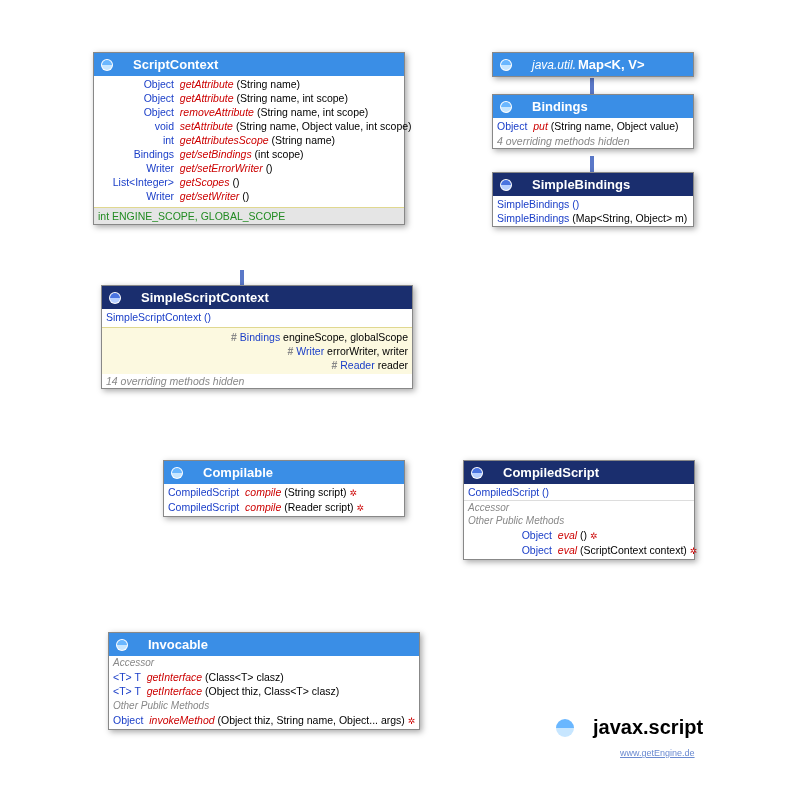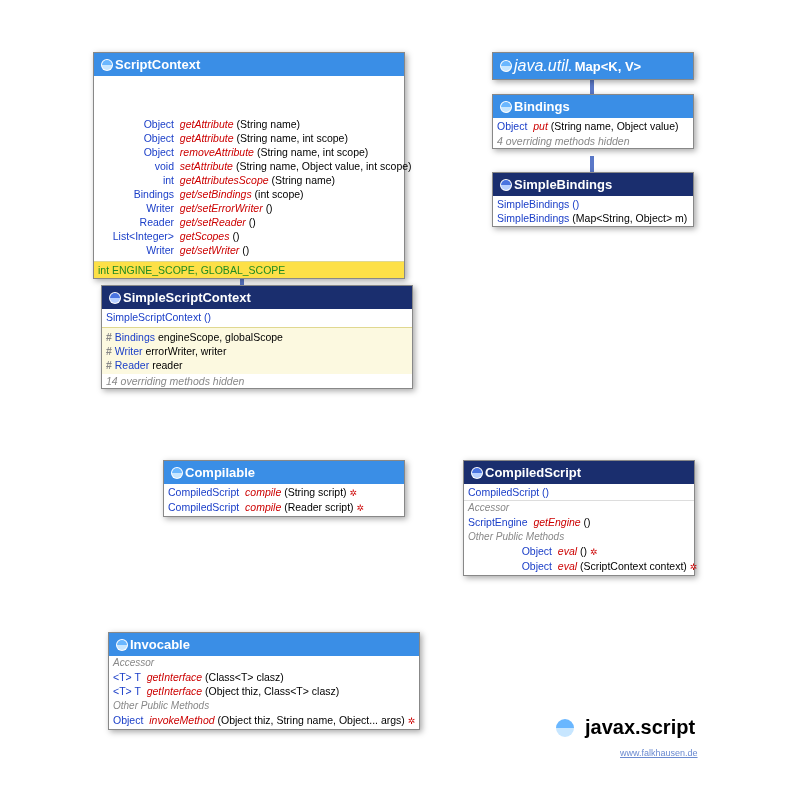--- a/index.html
+++ b/index.html
@@ -18,60 +18,60 @@
     border: 1px solid #888;
     box-shadow: 2px 2px 6px rgba(0,0,0,0.35);
   }
   .header {
     color: #fff;
     font-weight: bold;
     font-size: 13px;
     padding: 4px 6px;
     display: flex;
     align-items: center;
-    gap: 1px;
+    gap: 19px;
   }
   .header.blue { background: #3a8ee6; }
   .header.dark { background: #1a2e6e; }
   .header .icon {
     width: 14px; height: 14px; display: inline-block;
   }
   .icon svg { width: 14px; height: 14px; display: block; }
   .section {
     padding: 1px 4px 1px 4px;
     font-size: 10.5px;
     line-height: 14px;
   }
   .row { white-space: nowrap; }
   .ret { color: #1a3ec8; display:inline-block; text-align:right; }
   .method { color: #c00; font-style: italic; }
   .ctor { color: #1a3ec8; font-weight: normal; }
   .param { color: #1a3ec8; }
   .paren { color: #000; }
-  .constant-row { background: #fde047; padding: 2px 4px; color: #228b22; font-size:10.5px;}
+  .constant-row { background: #e5e5e5; padding: 2px 4px; color: #228b22; font-size:10.5px;}
   .italic-note { color: #888; font-style: italic; padding: 1px 4px; font-size:10.5px;}
   .sect-label { color: #888; font-style: italic; padding: 1px 4px; font-size:10px;}
   .field-row { padding: 0 4px; font-size:10.5px; line-height:14px;}
   .prot { color: #888; font-weight: bold; }
   .fname { color: #000; }
   .yellowbg { background:#fcf9e0; }
   .connector {
     position: absolute;
     background: #5a78c8;
   }
   .package-label {
     position: absolute;
     font-weight: bold;
     font-size: 20px;
     color: #000;
-    display:flex; align-items:center; gap:10px;
+    display:flex; align-items:center; gap:18px;
   }
   .package-label .icon { width:20px;height:20px;}
   .package-label .icon svg{width:20px;height:20px;}
-  .pkg-prefix { font-style: italic; font-size:16px; font-weight:normal; margin-right:2px;}
+  .pkg-prefix { font-style: italic; font-size:12px; font-weight:normal; margin-right:2px;}
   .credit { position:absolute; font-size:9px; color:#6a8ad0; text-decoration:underline;}
   .exc { color:#c00; font-size:9px; }
 </style>
 </head>
 <body>
 
 <div class="connector" style="left:240px; top:270px; width:4px; height:20px;"></div>
 <div class="connector" style="left:590px; top:78px; width:4px; height:18px;"></div>
 <div class="connector" style="left:590px; top:156px; width:4px; height:18px;"></div>
 
@@ -79,50 +79,49 @@
   <div class="header blue">
     <span class="icon">
       <svg viewBox="0 0 14 14">
           <circle cx="7" cy="7" r="6" fill="#fff"></circle>
           <path d="M2 7a5 5 0 0 1 10 0" fill="#6ab7ff"></path>
           <path d="M2 7a5 5 0 0 0 10 0" fill="#c7e6ff"></path>
         </svg>
     </span>
     <span>ScriptContext</span>
   </div>
-  <div class="section" style="padding-left:4px;margin-top:40px;">
+  <div class="section" style="padding-left:4px;">
     <div class="row"><span class="ret" style="width:76px;">Object</span>&nbsp; <span class="method">getAttribute</span> <span class="paren">(String name)</span></div>
     <div class="row"><span class="ret" style="width:76px;">Object</span>&nbsp; <span class="method">getAttribute</span> <span class="paren">(String name, int scope)</span></div>
     <div class="row"><span class="ret" style="width:76px;">Object</span>&nbsp; <span class="method">removeAttribute</span> <span class="paren">(String name, int scope)</span></div>
     <div class="row"><span class="ret" style="width:76px;">void</span>&nbsp; <span class="method">setAttribute</span> <span class="paren">(String name, Object value, int scope)</span></div>
     <div class="row"><span class="ret" style="width:76px;">int</span>&nbsp; <span class="method">getAttributesScope</span> <span class="paren">(String name)</span></div>
     <div class="row"><span class="ret" style="width:76px;">Bindings</span>&nbsp; <span class="method">get/setBindings</span> <span class="paren">(int scope)</span></div>
     <div class="row"><span class="ret" style="width:76px;">Writer</span>&nbsp; <span class="method">get/setErrorWriter</span> <span class="paren">()</span></div>
-    <div class="row"><span class="ret" style="width:76px;">Reader</span>&nbsp; <span class="method">get/setReader</span> <span class="paren">()</span></div>
     <div class="row"><span class="ret" style="width:76px;">List&lt;Integer&gt;</span>&nbsp; <span class="method">getScopes</span> <span class="paren">()</span></div>
     <div class="row"><span class="ret" style="width:76px;">Writer</span>&nbsp; <span class="method">get/setWriter</span> <span class="paren">()</span></div>
   </div>
   <div style="height:1px;background:#e0d890;margin-top:3px;"></div>
   <div class="constant-row">int ENGINE_SCOPE, GLOBAL_SCOPE</div>
 </div>
 
 <div class="box" style="left:101px; top:285px; width:310px;">
   <div class="header dark">
     <span class="icon">
       <svg viewBox="0 0 14 14">
           <circle cx="7" cy="7" r="6" fill="#fff"></circle>
           <path d="M2 7a5 5 0 0 1 10 0" fill="#4a74e0"></path>
           <path d="M2 7a5 5 0 0 0 10 0" fill="#b8d0ff"></path>
         </svg>
     </span>
     <span>SimpleScriptContext</span>
   </div>
   <div class="section"><span class="ctor">SimpleScriptContext ()</span></div>
   <div style="height:1px;background:#e0d890;margin-top:2px;"></div>
-  <div class="yellowbg" style="padding:2px 0;">
+  <div class="yellowbg" style="padding:2px 0;text-align:right;">
     <div class="field-row"><span class="prot">#</span> <span class="param">Bindings</span> <span class="fname">engineScope, globalScope</span></div>
     <div class="field-row"><span class="prot">#</span> <span class="param">Writer</span> <span class="fname">errorWriter, writer</span></div>
     <div class="field-row"><span class="prot">#</span> <span class="param">Reader</span> <span class="fname">reader</span></div>
   </div>
   <div class="italic-note">14 overriding methods hidden</div>
 </div>
 
 <div class="box" style="left:492px; top:52px; width:200px;">
   <div class="header blue">
     <span class="icon">
@@ -194,23 +193,20 @@
           <circle cx="7" cy="7" r="6" fill="#fff"></circle>
           <path d="M2 7a5 5 0 0 1 10 0" fill="#4a74e0"></path>
           <path d="M2 7a5 5 0 0 0 10 0" fill="#b8d0ff"></path>
         </svg>
     </span>
     <span>CompiledScript</span>
   </div>
   <div class="section"><span class="ctor">CompiledScript ()</span></div>
   <div style="height:1px;background:#ddd;"></div>
   <div class="sect-label">Accessor</div>
-  <div class="section">
-    <div class="row"><span class="ret">ScriptEngine</span>&nbsp; <span class="method">getEngine</span> <span class="paren">()</span></div>
-  </div>
   <div class="sect-label">Other Public Methods</div>
   <div class="section">
     <div class="row"><span class="ret" style="display:inline-block;width:84px;text-align:right;">Object</span>&nbsp; <span class="method">eval</span> <span class="paren">()</span> <span class="exc">✲</span></div>
     <div class="row"><span class="ret" style="display:inline-block;width:84px;text-align:right;">Object</span>&nbsp; <span class="method">eval</span> <span class="paren">(ScriptContext context)</span> <span class="exc">✲</span></div>
   </div>
 </div>
 
 <div class="box" style="left:108px; top:632px; width:310px;">
   <div class="header blue">
     <span class="icon">
@@ -236,13 +232,13 @@
 <div class="package-label" style="left:555px; top:716px;">
   <span class="icon">
     <svg viewBox="0 0 20 20">
         <circle cx="10" cy="10" r="9" fill="#fff"></circle>
         <path d="M1 10a9 9 0 0 1 18 0" fill="#6ab7ff"></path>
         <path d="M1 10a9 9 0 0 0 18 0" fill="#c7e6ff"></path>
       </svg>
   </span>
   <span>javax.script</span>
 </div>
-<div class="credit" style="left:620px; top:748px;">www.falkhausen.de</div>
+<div class="credit" style="left:620px; top:748px;">www.getEngine.de</div>
 
 </body></html>

